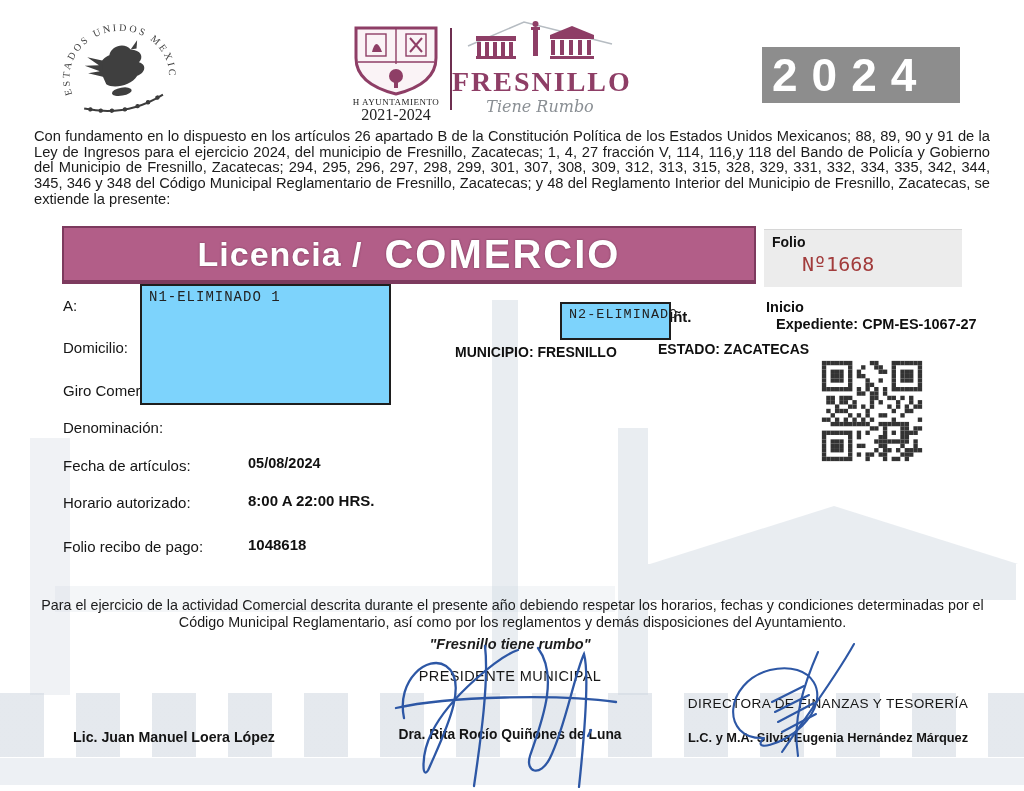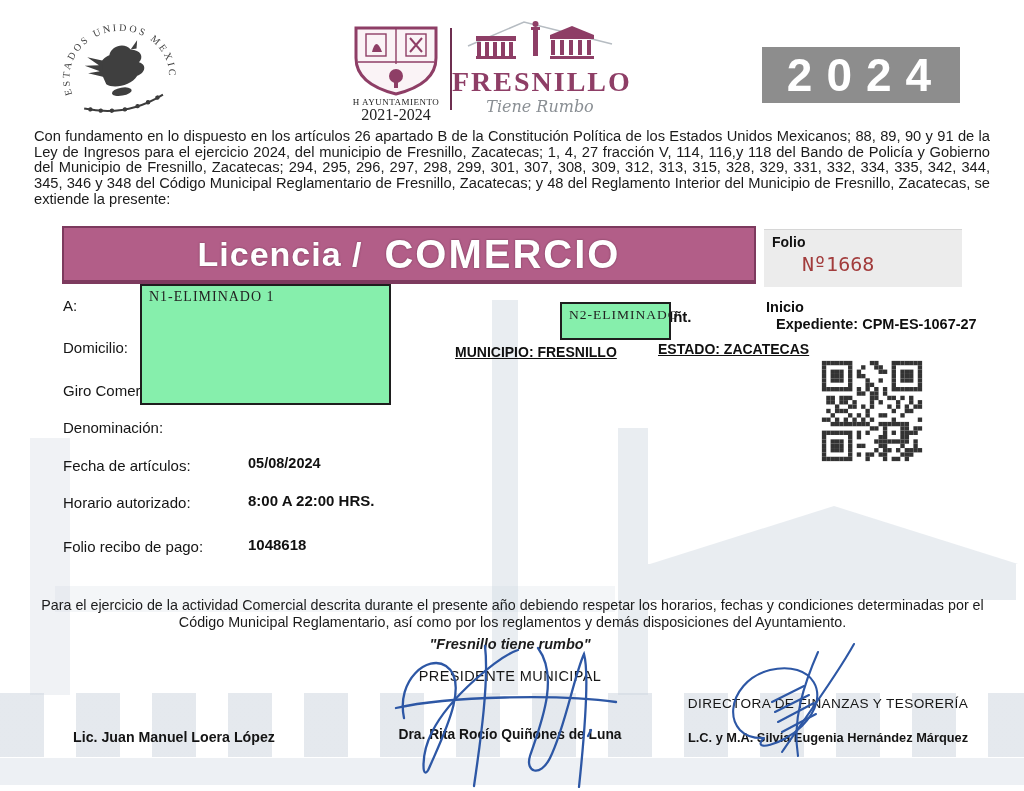--- a/index.html
+++ b/index.html
@@ -29,21 +29,21 @@
   .citylogo{text-align:center;z-index:2;}
   .citylogo .name{
     font-family:"Liberation Serif",serif;font-size:28px;font-weight:600;
     color:#8e3e66;letter-spacing:2px;line-height:1;margin-top:-2px;
   }
   .citylogo .slogan{
     font-family:"DejaVu Serif",serif;font-style:italic;font-size:16px;
     color:#8a8f94;margin-top:1px;
   }
   .year-badge{
-    background:#8d8d8d;color:#fff;text-align:center;z-index:2;
+    background:#8d8d8d;color:#fff;z-index:2;
     font-size:46px;font-weight:bold;letter-spacing:14px;line-height:56px;
     font-family:"Liberation Sans",sans-serif;padding-left:10px;
   }
   
   .legal{
     font-size:14.7px;line-height:15.7px;text-align:justify;color:#1b1b1b;z-index:2;
   }
   
   .banner{
     background:#b25e88;border:2px solid #7d3a5e;border-bottom-width:4px;
@@ -61,25 +61,25 @@
   .folio-box{background:#ececec;border-top:1px solid #d6d6d6;z-index:2;}
   .folio-label{font-size:14px;font-weight:bold;color:#111;padding:4px 0 0 8px;}
   .folio-number-line{
     font-family:"DejaVu Sans Mono",monospace;color:#a23c3c;font-size:20px;
     display:flex;padding-left:38px;margin-top:2px;
   }
   
   .flabel{font-size:15px;color:#151515;z-index:1;}
   .fvalue{font-size:14.5px;font-weight:bold;color:#111;z-index:2;}
   .redact{
-    background:#86efac;border:2px solid #1e1e1e;z-index:3;
-    font-family:Liberation Serif, serif;font-size:14px;color:#222;
+    background:#7dd3fc;border:2px solid #1e1e1e;z-index:3;
+    font-family:Liberation Mono, monospace;font-size:14px;color:#222;
     padding:3px 0 0 7px;letter-spacing:1px;white-space:nowrap;overflow:visible;
   }
-  .loc-bold{font-size:14px;font-weight:bold;color:#101010;z-index:2;text-decoration:underline;}
+  .loc-bold{font-size:14px;font-weight:bold;color:#101010;z-index:2;}
   .file-bold{font-size:14.5px;font-weight:bold;color:#101010;z-index:2;}
   
   .footer-par{font-size:14.3px;line-height:16.5px;text-align:center;color:#1b1b1b;z-index:2;}
   
   .sig-quote{font-size:14.5px;font-weight:bold;font-style:italic;text-align:center;z-index:2;}
   .sig-title{font-size:14.5px;text-align:center;letter-spacing:.4px;color:#161616;z-index:2;}
   .sig-name{font-size:13.8px;font-weight:bold;text-align:center;color:#141414;z-index:2;}
   .sig-ink{z-index:4;}
   .qr{z-index:2;background:#fff;}
 </style>

